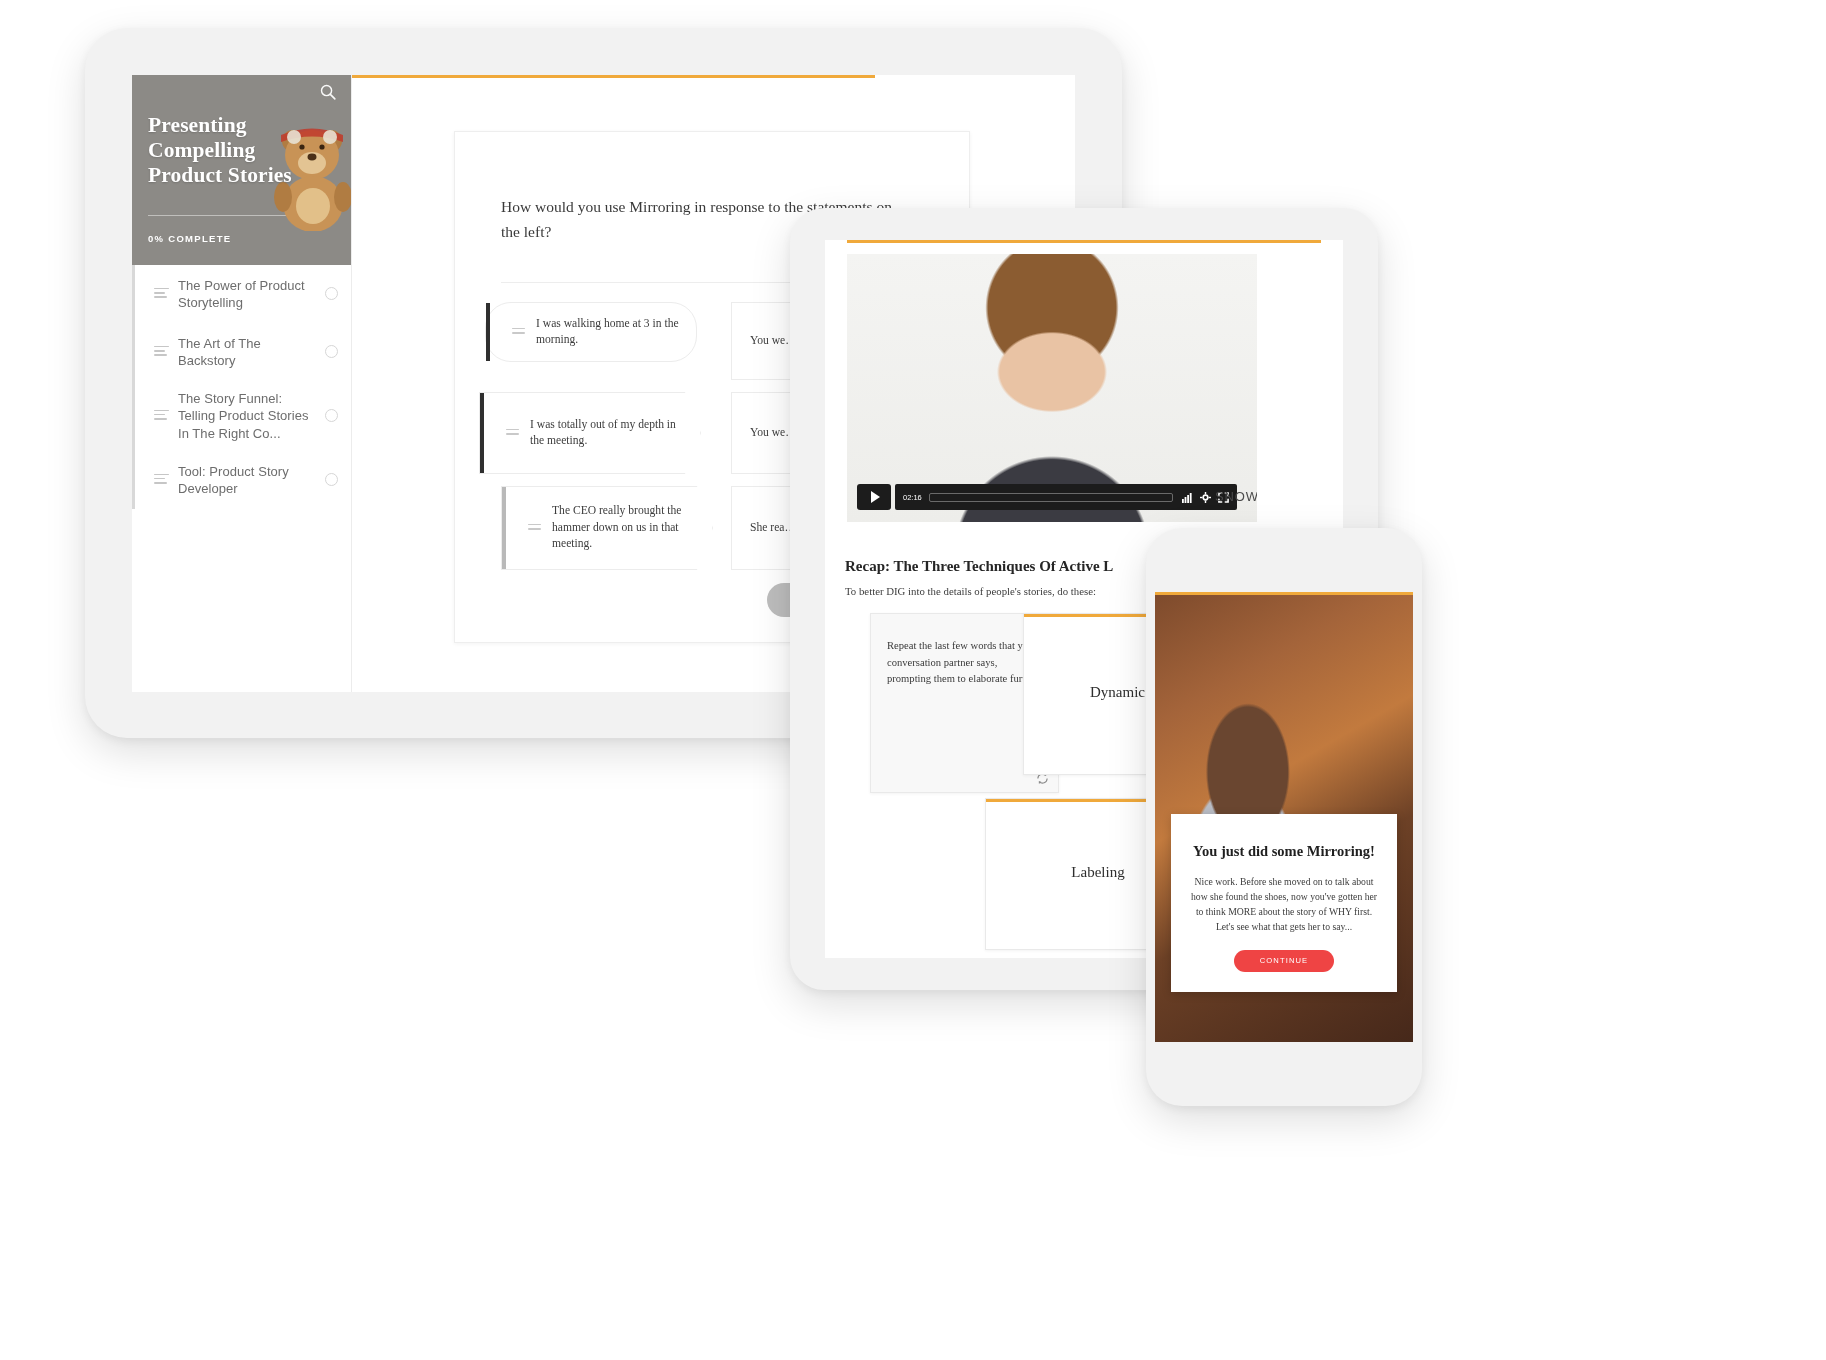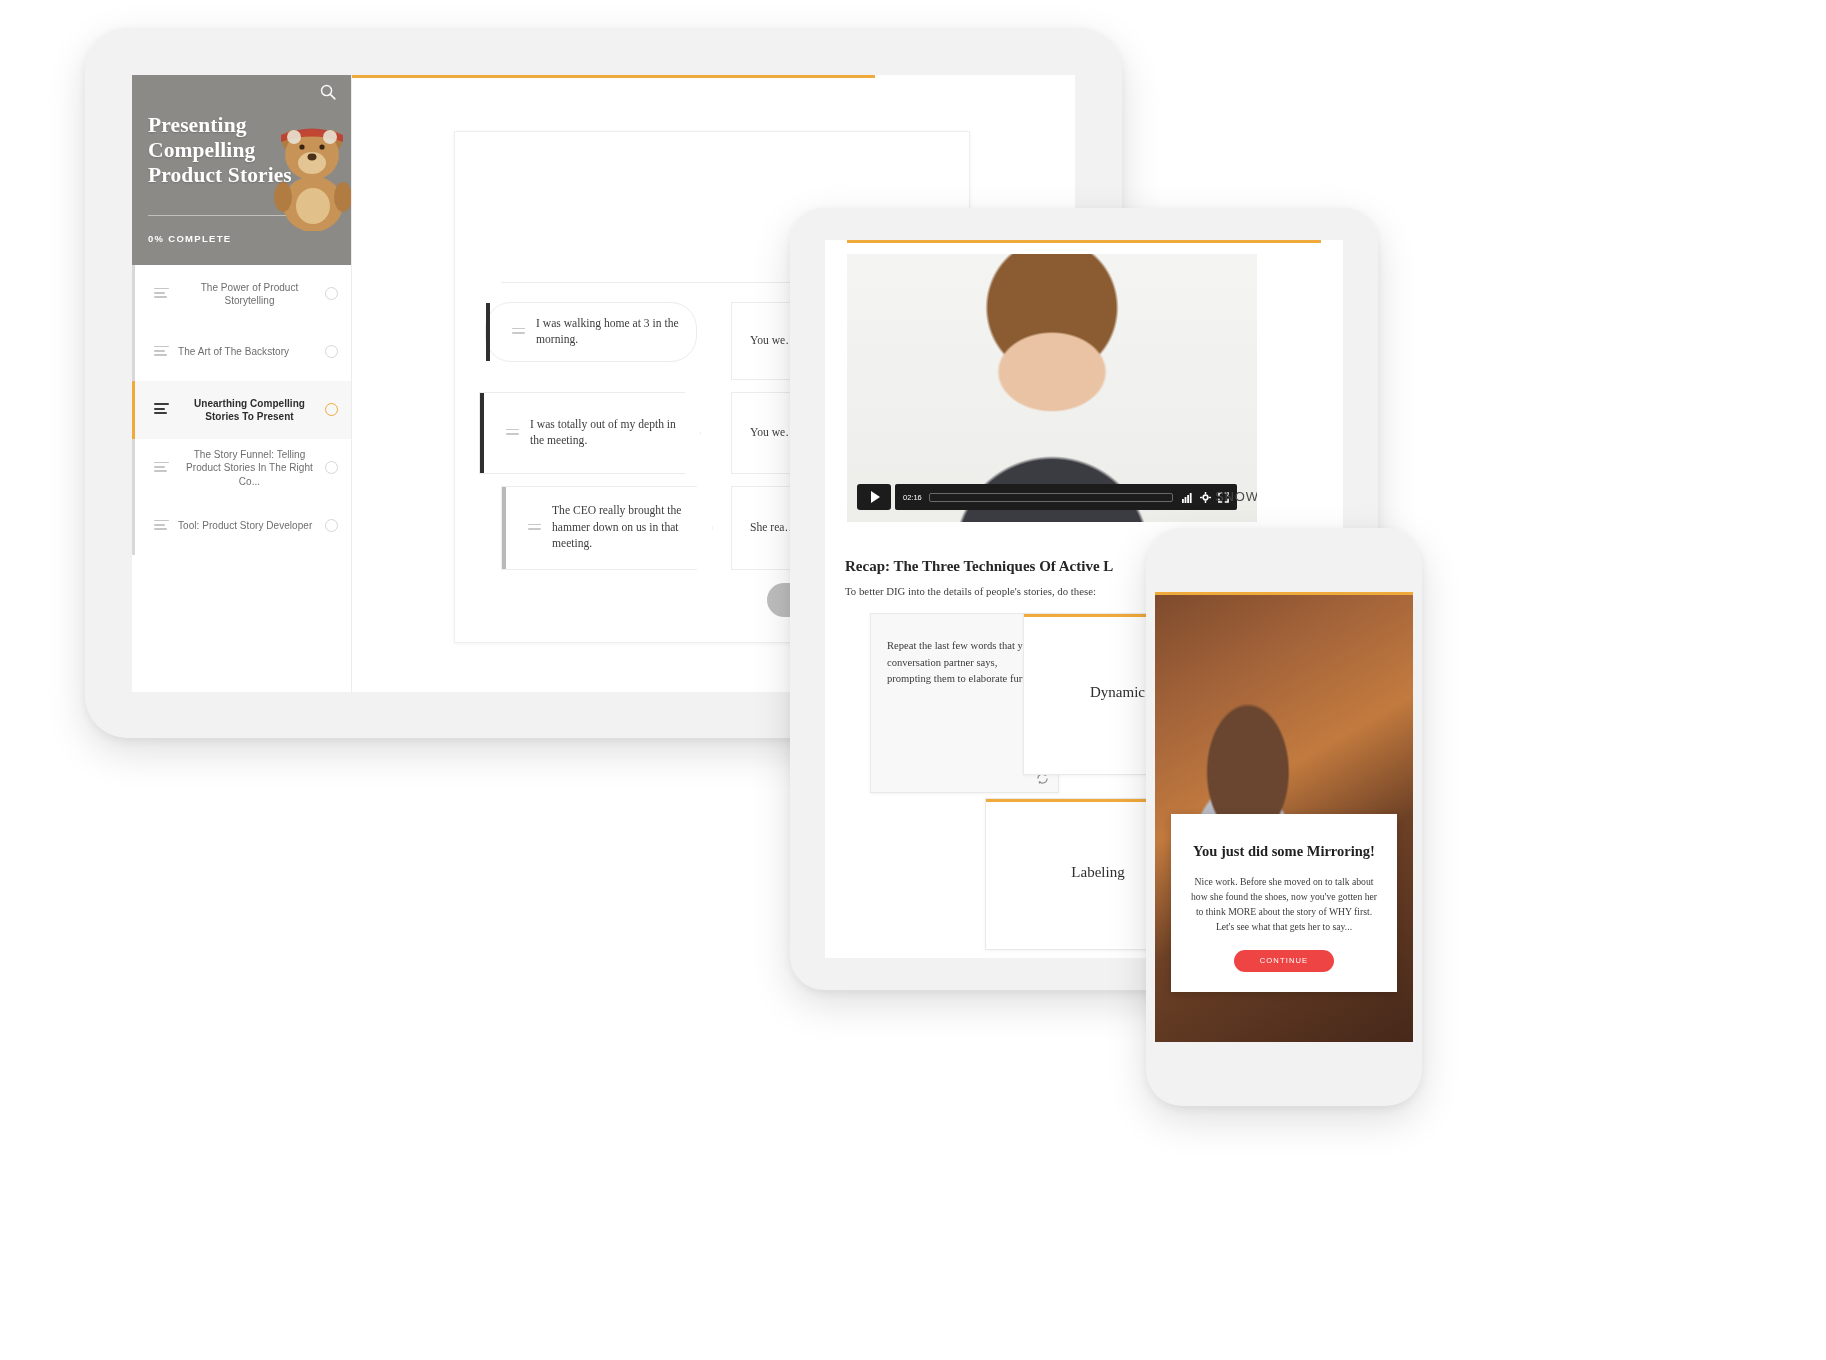--- a/index.html
+++ b/index.html
@@ -46,21 +46,21 @@
   .sb-item{position:relative;display:flex;align-items:center;min-height:58px;
            padding:9px 30px 9px 19px;box-sizing:border-box;cursor:pointer;
            border-left:3px solid #d8d8d8;background:#fff;}
   .sb-item.active{border-left-color:#f0a93b;background:#f7f7f7;}
   .sb-ico{width:15px;margin-right:9px;flex:0 0 15px;}
   .sb-ico i{display:block;height:1.6px;background:#c6c6c6;margin-bottom:2.6px;border-radius:1px;}
   .sb-ico i:nth-child(1){width:15px}
   .sb-ico i:nth-child(2){width:11px}
   .sb-ico i:nth-child(3){width:13px}
   .sb-item.active .sb-ico i{background:#3b3b3b;height:2.1px;}
-  .sb-lbl{font-size:10px;line-height:1.33;color:#6d6d6d;letter-spacing:.05px;text-align:center;}
+  .sb-lbl{font-size:13px;line-height:1.33;color:#6d6d6d;letter-spacing:.05px;}
   .sb-item.active .sb-lbl{color:#2d2d2d;font-weight:bold;}
   .sb-dot{position:absolute;right:13px;top:50%;margin-top:-7px;width:13px;height:13px;
           border-radius:50%;border:1.6px solid #d6d6d6;box-sizing:border-box;}
   .sb-dot.on{border-color:#f0a93b;}
 
   
   .quiz-card{position:absolute;left:322px;top:56px;width:514px;height:510px;
              background:#fff;border:1px solid #eee;box-shadow:0 1px 4px rgba(0,0,0,.05);}
   .quiz-q{position:absolute;left:46px;top:62px;width:410px;
           font-family:"Liberation Serif", serif;font-size:15.5px;line-height:1.62;
@@ -191,29 +191,20 @@
         </div>
         <div class="sb-item">
           <span class="sb-ico">
               <i></i>
               <i></i>
               <i></i>
             </span>
           <span class="sb-lbl">The Art of The Backstory</span>
           <span class="sb-dot"></span>
         </div>
-        <div class="sb-item active">
-          <span class="sb-ico">
-              <i></i>
-              <i></i>
-              <i></i>
-            </span>
-          <span class="sb-lbl">Unearthing Compelling Stories To Present</span>
-          <span class="sb-dot on"></span>
-        </div>
         <div class="sb-item">
           <span class="sb-ico">
               <i></i>
               <i></i>
               <i></i>
             </span>
           <span class="sb-lbl">The Story Funnel: Telling Product Stories In The Right Co...</span>
           <span class="sb-dot"></span>
         </div>
         <div class="sb-item">
@@ -222,20 +213,21 @@
               <i></i>
               <i></i>
             </span>
           <span class="sb-lbl">Tool: Product Story Developer</span>
           <span class="sb-dot"></span>
         </div>
       </div>
     </div>
 
     <div class="quiz-card">
+      <div class="quiz-q">How would you use Mirroring in response to the statements on the left?</div>
       <div class="quiz-hr"></div>
 
       <div class="pairs">
         <div class="pairrow" style="height:78px;">
           <div class="chip left pair-l" style="height:60px;border-radius:26px;">
             <span class="bar"></span>
             <span class="grip">
                 <i></i>
                 <i></i>
               </span>

